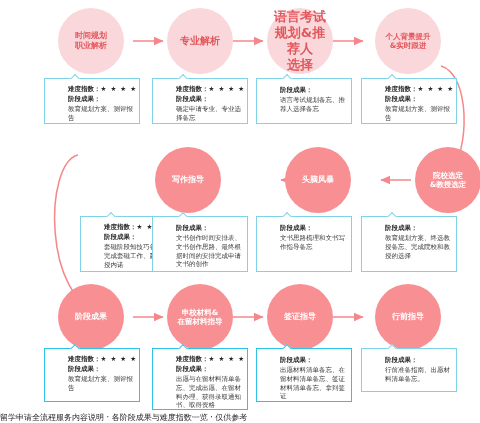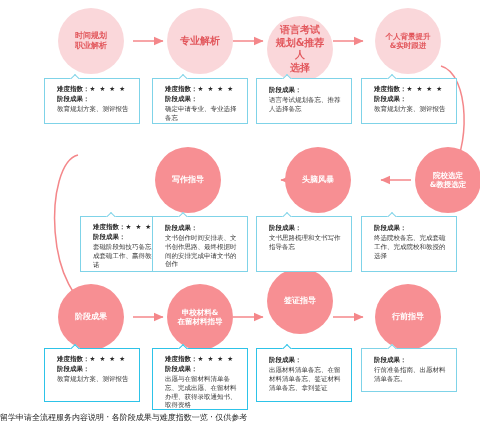--- a/index.html
+++ b/index.html
@@ -25,21 +25,21 @@
   }
   .node.light{background:#fad7da;color:#e2575c;}
   .node.strong{background:#f78f93;color:#ffffff;}
   .node .label{padding:0 4px;display:block;}
 
   .callout{
     position:absolute;
     background:#ffffff;
     border:1px solid #7fd3e8;
     box-sizing:border-box;
-    padding:6px 6px 5px 12px;
+    padding:6px 6px 5px 23px;
   }
   .callout.bold{border:1.6px solid #2dc3e8;}
   .callout .notch{
     position:absolute;
     top:-6px;left:24px;
     width:12px;height:6px;
     overflow:hidden;
   }
   .callout .notch i{
     display:block;
@@ -91,21 +91,21 @@
       <path d="M78,155 C44,163 43,300 102,313"></path>
     </g>
   </svg>
 
   <div class="node light" style="left:58px;top:8px;width:66px;height:66px;font-size:8px;">
     <span class="label">时间规划<br>职业解析</span>
   </div>
   <div class="node light" style="left:167px;top:8px;width:66px;height:66px;font-size:10px;">
     <span class="label">专业解析</span>
   </div>
-  <div class="node light" style="left:267px;top:16px;width:66px;height:66px;font-size:10px;">
+  <div class="node light" style="left:267px;top:8px;width:66px;height:66px;font-size:13px;">
     <span class="label">语言考试<br>规划&amp;推荐人<br>选择</span>
   </div>
   <div class="node light" style="left:375px;top:8px;width:66px;height:66px;font-size:7.5px;">
     <span class="label">个人背景提升<br>&amp;实时跟进</span>
   </div>
 
   <div class="node strong" style="left:415px;top:147px;width:66px;height:66px;font-size:7.5px;align-items:center;">
     <span class="label">院校选定<br>&amp;教授选定</span>
   </div>
   <div class="node strong" style="left:155px;top:147px;width:66px;height:66px;font-size:8px;">
@@ -114,21 +114,21 @@
   <div class="node strong" style="left:285px;top:147px;width:66px;height:66px;font-size:8px;">
     <span class="label">头脑风暴</span>
   </div>
 
   <div class="node strong" style="left:58px;top:284px;width:66px;height:66px;font-size:8px;">
     <span class="label">阶段成果</span>
   </div>
   <div class="node strong" style="left:167px;top:284px;width:66px;height:66px;font-size:7.5px;">
     <span class="label">申校材料&amp;<br>在留材料指导</span>
   </div>
-  <div class="node strong" style="left:267px;top:268px;width:66px;height:66px;font-size:8px;">
+  <div class="node strong" style="left:267px;top:284px;width:66px;height:66px;font-size:8px;">
     <span class="label">签证指导</span>
   </div>
   <div class="node strong" style="left:375px;top:284px;width:66px;height:66px;font-size:8px;">
     <span class="label">行前指导</span>
   </div>
 
   <div class="callout" style="left:44px;top:78px;width:96px;height:46px;font-size:6.5px;">
     <span class="notch">
         <i></i>
       </span>
@@ -194,21 +194,21 @@
       </span>
     <div class="row-head">阶段成果：</div>
     <div class="row-body">文书思路梳理和文书写作指导备忘</div>
   </div>
 
   <div class="callout" style="left:361px;top:216px;width:96px;height:56px;font-size:6.5px;">
     <span class="notch">
         <i></i>
       </span>
     <div class="row-head">阶段成果：</div>
-    <div class="row-body">终选院校备忘、完成套磁工作、完成院校和教授的选择</div>
+    <div class="row-body">教育规划方案、终选教授备忘、完成院校和教授的选择</div>
   </div>
 
   <div class="callout bold" style="left:44px;top:348px;width:96px;height:54px;font-size:6.5px;">
     <span class="notch">
         <i></i>
       </span>
     <div class="row-diff">
       <span>难度指数：</span><span class="stars">★ ★ ★ ★</span>
     </div>
     <div class="row-head">阶段成果：</div>

